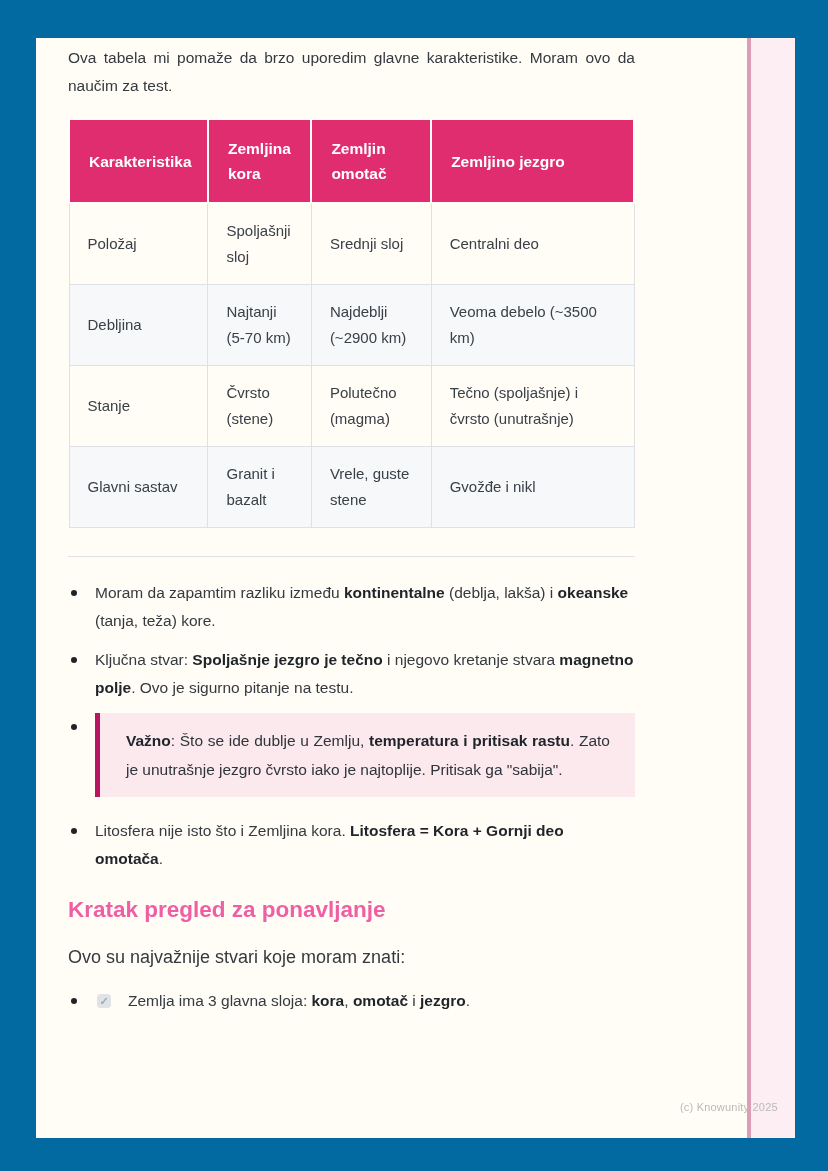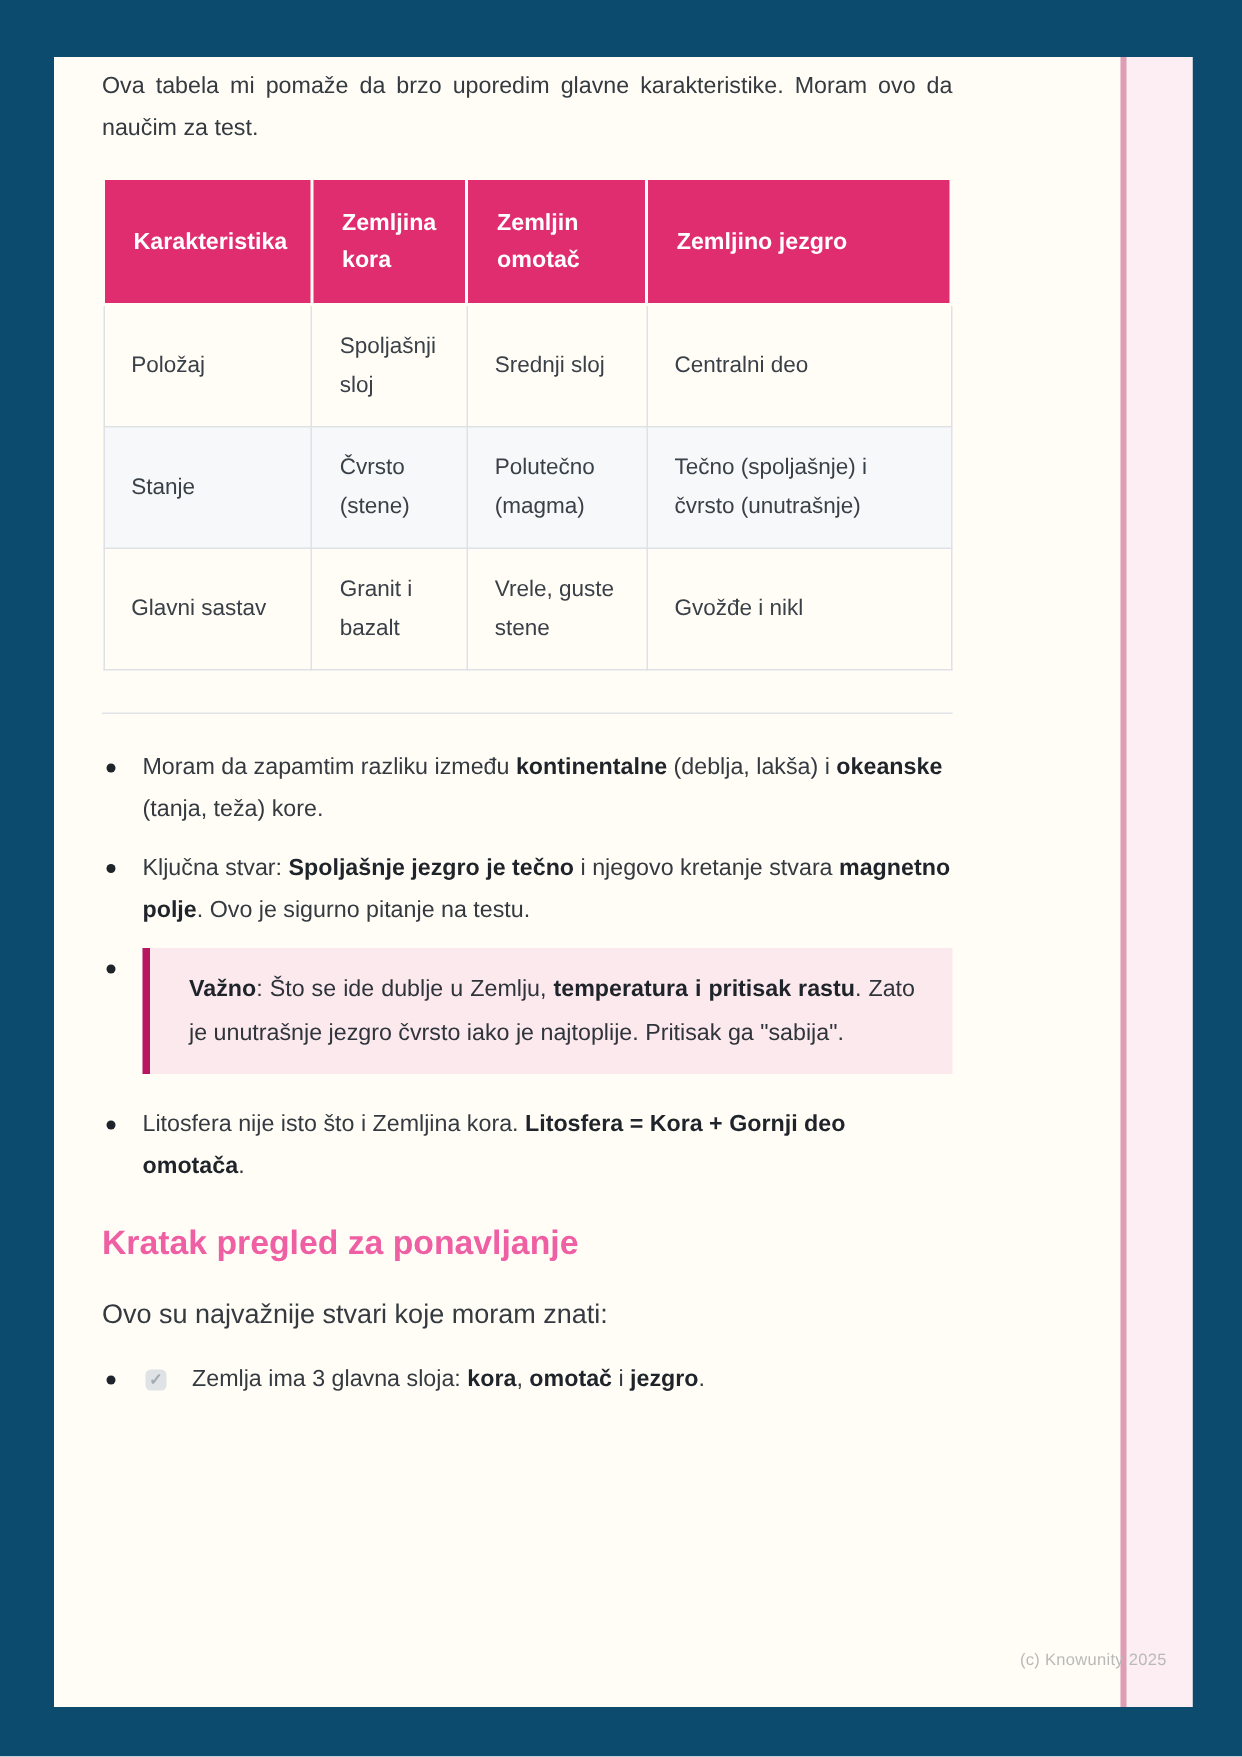--- a/index.html
+++ b/index.html
@@ -1,18 +1,18 @@
 <!DOCTYPE html>
 <html><head>
 <meta charset="utf-8">
 <style>
   html,body{margin:0;padding:0;background:#ffffff;}
   .canvas{
     position:relative;width:828px;height:1171px;overflow:hidden;
-    background:#0c4a6e;
+    background:#0369a1;
     font-family:"Liberation Sans", sans-serif;
     color:#343a40;
   }
   .page{
     position:absolute;left:36px;top:38px;width:759px;height:1100px;
     background:#fffdf6;
   }
   .stripe{
     position:absolute;right:0;top:0;width:44px;height:100%;
     background:#fdeef3;border-left:4px solid #dd9db5;
@@ -104,20 +104,26 @@
           </tr>
         </thead>
         <tbody>
           <tr>
             <td class="rowlabel">Položaj</td>
             <td>Spoljašnji sloj</td>
             <td>Srednji sloj</td>
             <td>Centralni deo</td>
           </tr>
           <tr>
+            <td class="rowlabel">Debljina</td>
+            <td>Najtanji (5-70 km)</td>
+            <td>Najdeblji (~2900 km)</td>
+            <td>Veoma debelo (~3500 km)</td>
+          </tr>
+          <tr>
             <td class="rowlabel">Stanje</td>
             <td>Čvrsto (stene)</td>
             <td>Polutečno (magma)</td>
             <td>Tečno (spoljašnje) i čvrsto (unutrašnje)</td>
           </tr>
           <tr>
             <td class="rowlabel">Glavni sastav</td>
             <td>Granit i bazalt</td>
             <td>Vrele, guste stene</td>
             <td>Gvožđe i nikl</td>

